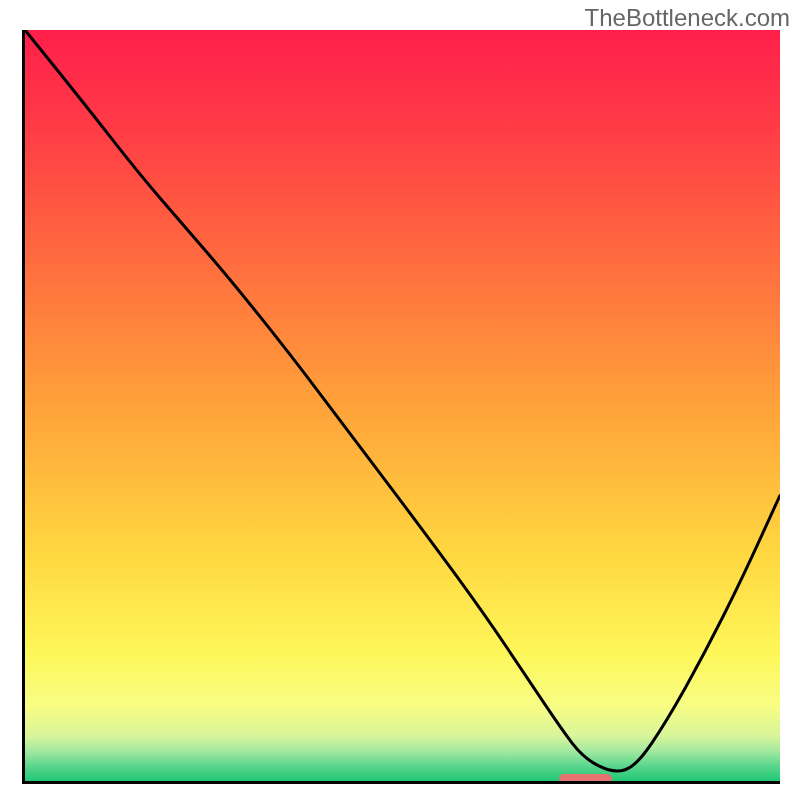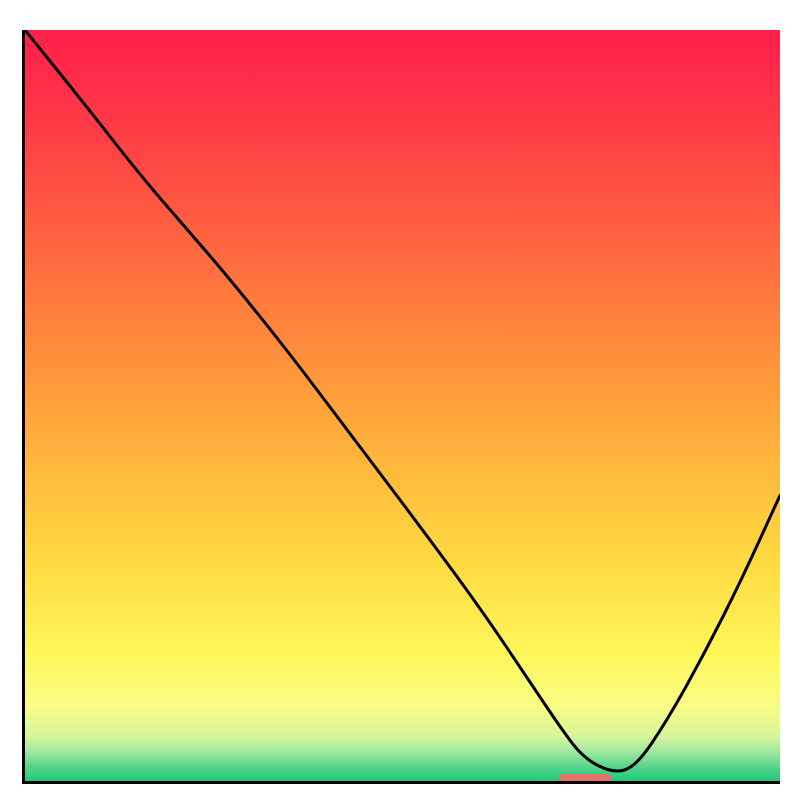--- a/index.html
+++ b/index.html
@@ -39,20 +39,21 @@
     position: absolute;
     height: 10px;
     border-radius: 5px;
     background: #e77371;
   }
 </style>
 </head>
 <body>
 <div class="wrap">
 
+  <div class="watermark">TheBottleneck.com</div>
 
   <div class="plot">
 
     <div class="gradient" style="background: linear-gradient(rgb(255, 31, 75) 0%, rgb(255, 59, 70) 13%, rgb(255, 106, 63) 30%, rgb(255, 162, 58) 50%, rgb(255, 216, 64) 70%, rgb(254, 247, 90) 83%, rgb(248, 253, 132) 90%, rgb(216, 245, 154) 94%, rgb(163, 233, 160) 96%, rgb(91, 213, 141) 98%, rgb(31, 200, 119) 100%);"></div>
 
     <svg class="curve" viewBox="0 0 758 754" preserveAspectRatio="none">
       <path d="M 0.0 0.0 Q 0.0 0.0 30.3 37.7 Q 60.6 75.4 87.2 109.3 Q 113.7 143.3 136.4 169.6 Q 159.2 196.0 181.9 222.4 Q 204.7 248.8 235.0 286.5 Q 265.3 324.2 299.4 369.5 Q 333.5 414.7 367.6 459.9 Q 401.7 505.2 432.1 546.6 Q 462.4 588.1 485.1 622.0 Q 507.9 656.0 523.0 678.6 Q 538.2 701.2 549.5 716.3 Q 560.9 731.4 576.1 738.9 Q 591.2 746.5 602.6 742.7 Q 614.0 738.9 629.1 716.3 Q 644.3 693.7 663.3 659.8 Q 682.2 625.8 701.2 588.1 Q 720.1 550.4 739.0 508.9 T 758.0 467.5" fill="none" stroke="#000" stroke-width="3" stroke-linecap="round" stroke-linejoin="round"></path>
     </svg>
 
     <div class="marker" style="left: 534.39px; width: 53.06px; top: 743.722px; background: rgb(231, 115, 113);"></div>

